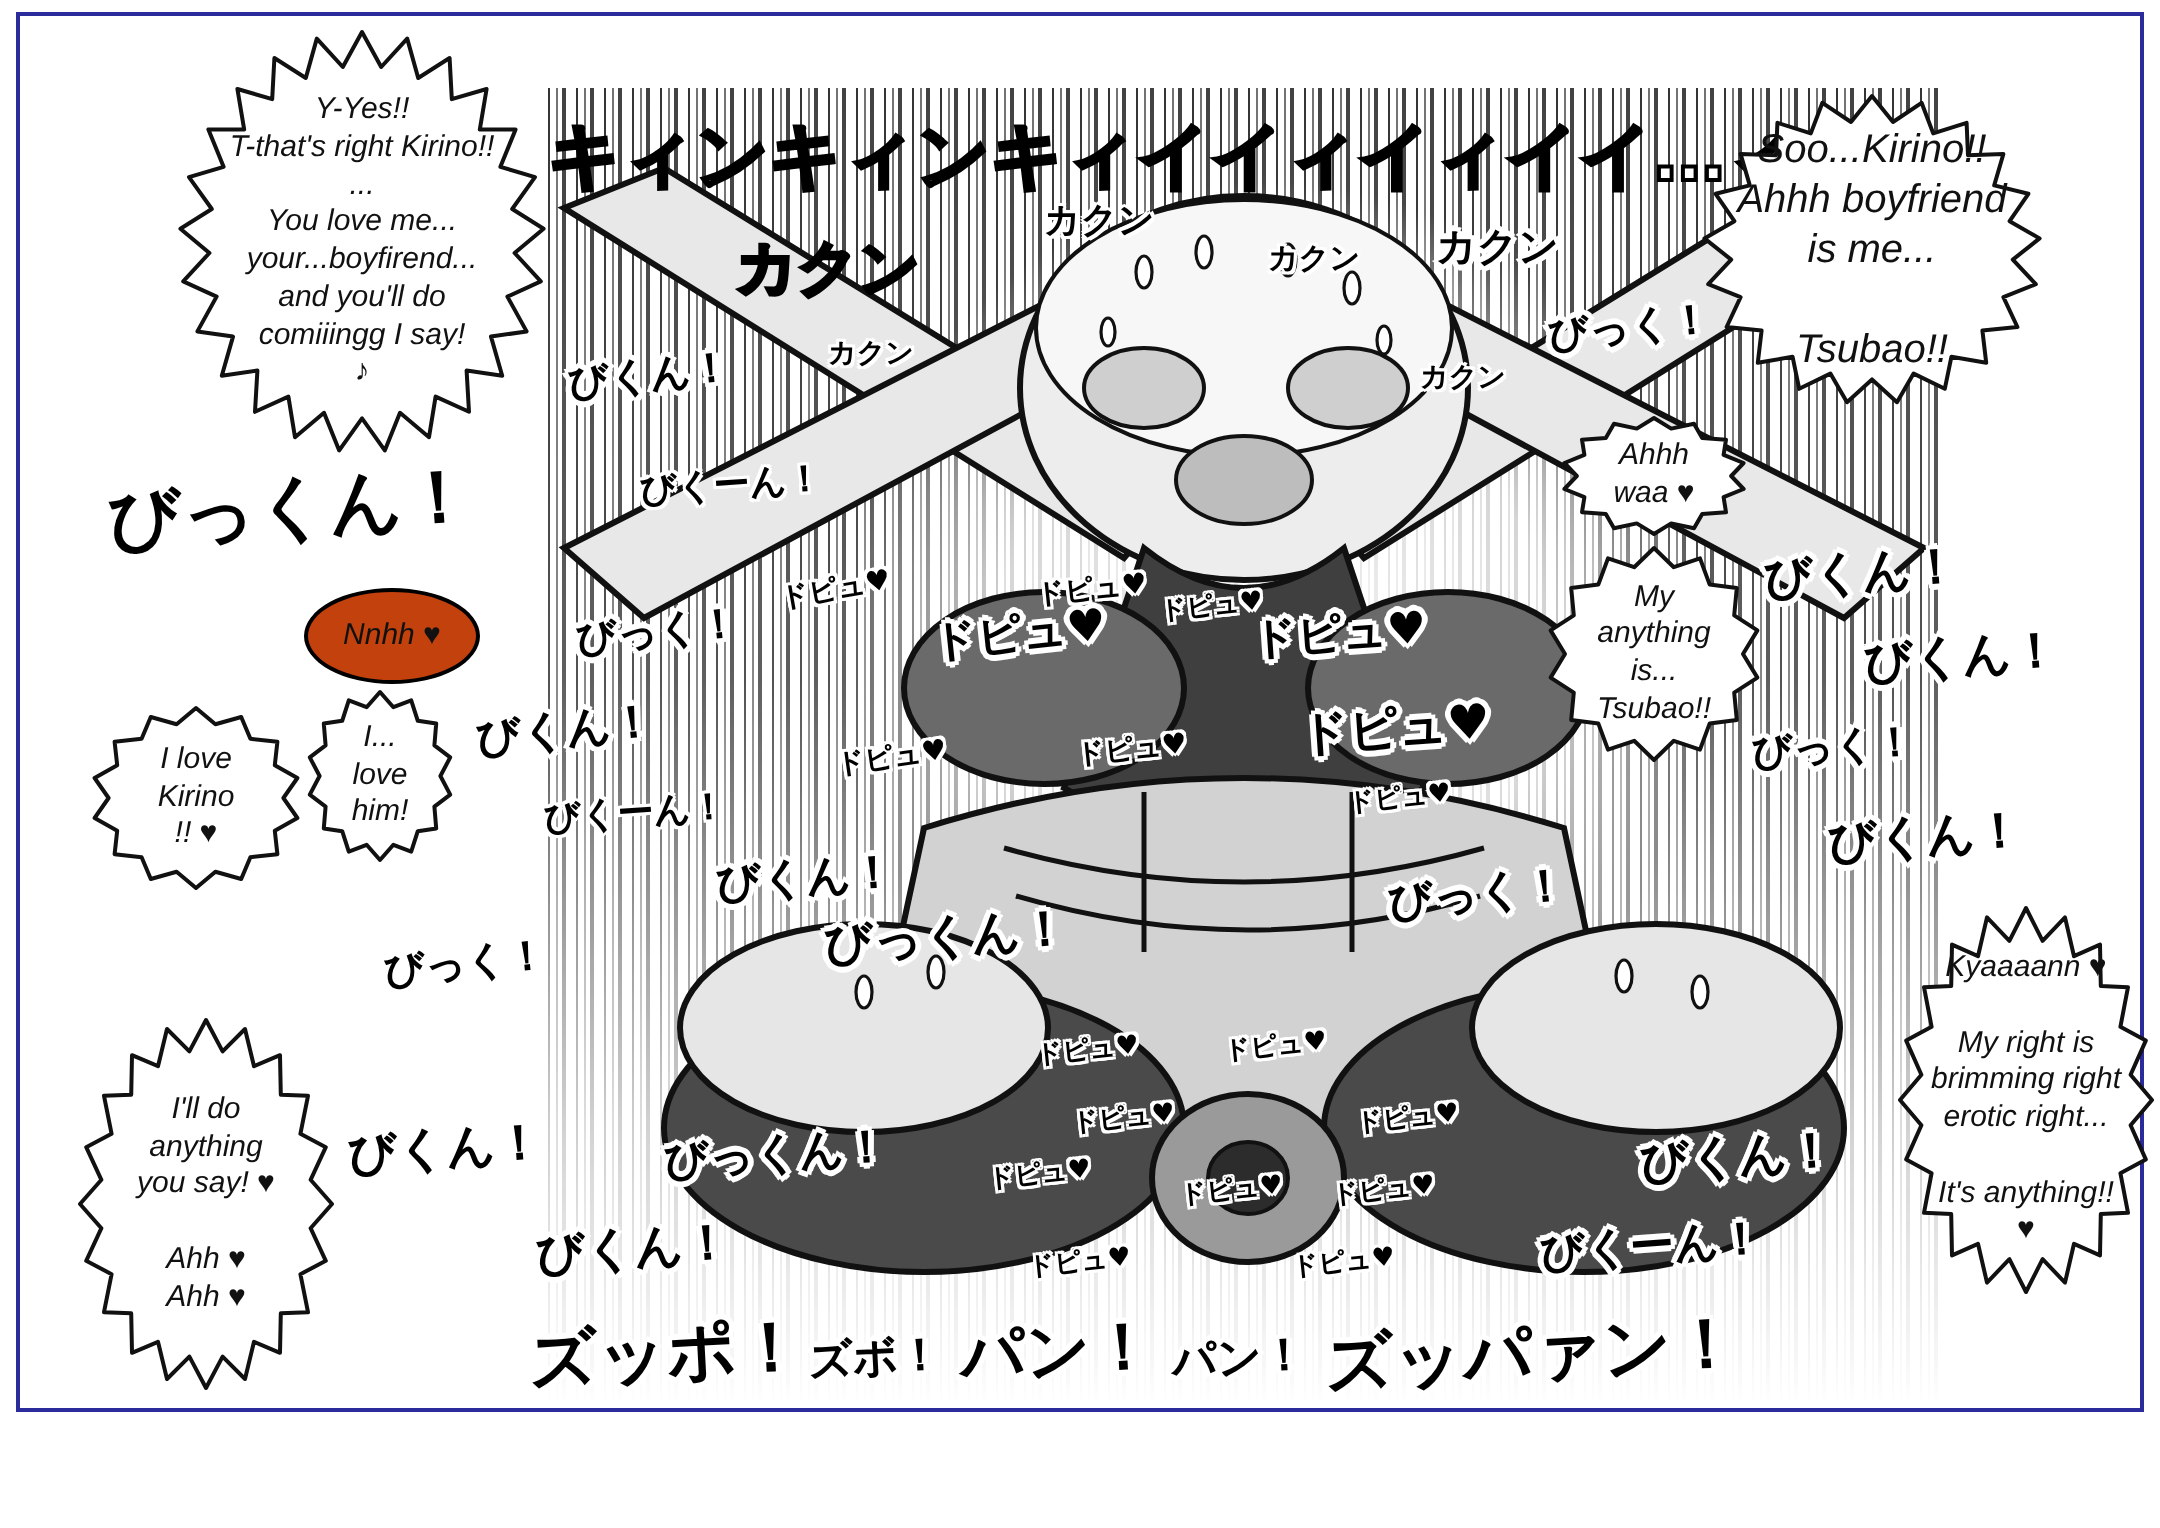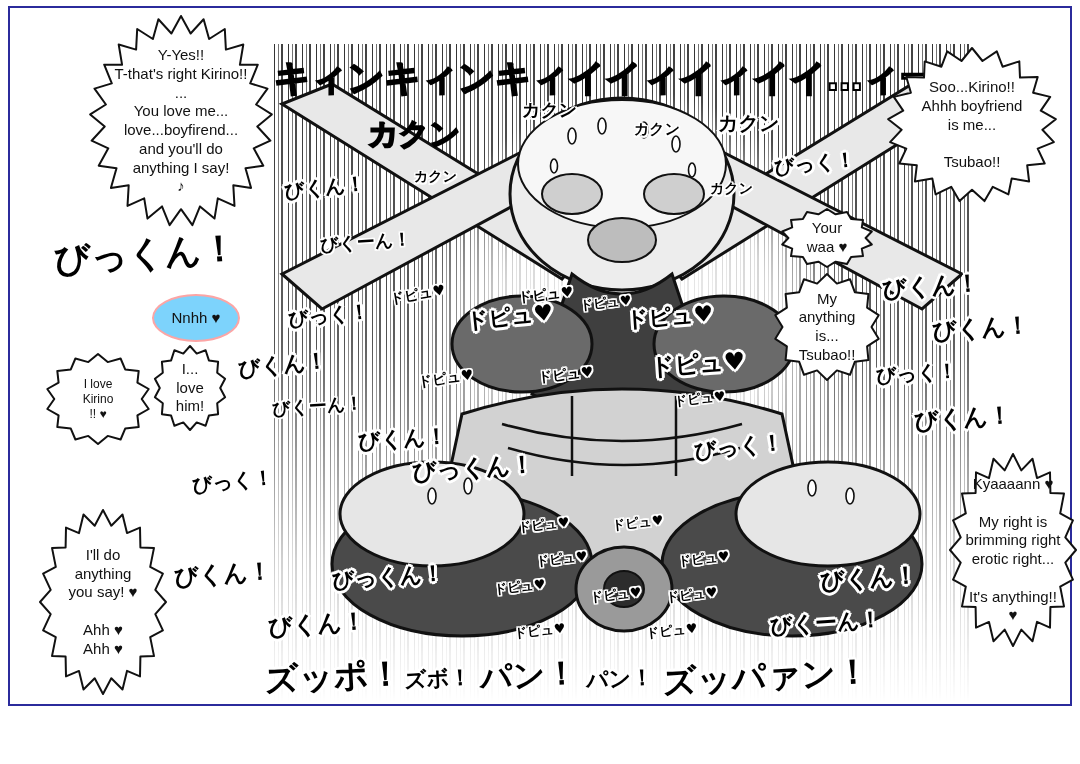--- a/index.html
+++ b/index.html
@@ -58,22 +58,22 @@
   .tone-soft {
     position: absolute;
     inset: 0;
     background:
       radial-gradient(ellipse 300px 320px at 52% 42%, rgba(255,255,255,.96) 0%, rgba(255,255,255,.75) 45%, rgba(255,255,255,0) 72%);
   }
 
   
   .balloon {
     position: absolute;
-    background: #7dd3fc;
-    border: 2px solid #fca5a5;
+    background: #c2410c;
+    border: 2px solid #000000;
     box-sizing: border-box;
     text-align: center;
     color: #111111;
     line-height: 1.25;
     padding: 6px 8px;
     display: flex;
     flex-direction: column;
     justify-content: center;
     align-items: center;
   }
@@ -92,21 +92,21 @@
     align-items: center;
     padding: 8px 10px;
     box-sizing: border-box;
   }
   .balloon.spiky svg.spiky-bg {
     position: absolute;
     inset: 0;
     width: 100%;
     height: 100%;
   }
-  .balloon .line { display: block; white-space: nowrap; }
+  .balloon .line { display: block; white-space: nowrap; font-style: italic; }
 
   
   .sfx {
     position: absolute;
     color: #000000;
     font-family: "DejaVu Sans", sans-serif;
     font-weight: bold;
     white-space: nowrap;
     text-shadow:
       -2px 0 #fff, 2px 0 #fff, 0 -2px #fff, 0 2px #fff,
@@ -243,44 +243,44 @@
     <div id="balloon-layer">
         <div class="balloon spiky" style="left: 78px; top: 6px; width: 186px; height: 214px; font-size: 15px;">
           <svg class="spiky-bg" viewBox="0 0 186 214" preserveAspectRatio="none">
             <path d="M93.0,2.0 L102.6,19.5 L115.6,5.3 L121.1,25.0 L136.8,15.0 L137.9,35.6 L155.3,30.5 L151.9,50.8 L169.8,50.7 L162.2,69.4 L179.5,74.6 L168.1,90.5 L183.8,100.4 L169.3,112.5 L182.4,126.7 L165.7,134.3 L175.3,151.7 L157.5,154.3 L163.1,173.9 L145.3,171.3 L146.5,191.9 L129.8,184.3 L126.5,204.6 L112.0,192.4 L104.4,211.2 L93.0,195.2 L81.6,211.2 L74.0,192.4 L59.5,204.6 L56.2,184.3 L39.5,191.9 L40.7,171.3 L22.9,173.9 L28.5,154.3 L10.7,151.7 L20.3,134.3 L3.6,126.7 L16.7,112.5 L2.2,100.4 L17.9,90.5 L6.5,74.6 L23.8,69.4 L16.2,50.7 L34.1,50.8 L30.7,30.5 L48.1,35.6 L49.2,15.0 L64.9,25.0 L70.4,5.3 L83.4,19.5 Z" fill="#ffffff" stroke="#111111" stroke-width="2" stroke-linejoin="round"></path>
           </svg>
           <div class="spiky-inner">
             <span class="line">Y-Yes!!</span>
             <span class="line">T-that's right Kirino!!</span>
             <span class="line">...</span>
             <span class="line">You love me...</span>
-            <span class="line">love...boyfirend...</span>
+            <span class="line">your...boyfirend...</span>
             <span class="line">and you'll do</span>
-            <span class="line">anything I say!</span>
+            <span class="line">comiiingg I say!</span>
             <span class="line">♪</span>
           </div>
         </div>
-        <div class="balloon spiky" style="left: 876px; top: 38px; width: 172px; height: 158px; font-size: 15px;">
+        <div class="balloon spiky" style="left: 840px; top: 38px; width: 172px; height: 158px; font-size: 20px;">
           <svg class="spiky-bg" viewBox="0 0 172 158" preserveAspectRatio="none">
             <path d="M86.0,2.0 L96.5,15.0 L110.8,5.4 L116.6,20.7 L133.3,15.4 L134.0,31.6 L151.7,31.0 L147.1,46.7 L164.2,50.9 L154.8,64.6 L169.8,73.2 L156.4,83.8 L167.9,96.1 L151.7,102.6 L158.7,117.5 L141.2,119.3 L143.1,135.4 L125.7,132.4 L122.4,148.4 L106.8,140.8 L98.5,155.1 L86.0,143.7 L73.5,155.1 L65.2,140.8 L49.6,148.4 L46.3,132.4 L28.9,135.4 L30.8,119.3 L13.3,117.5 L20.3,102.6 L4.1,96.1 L15.6,83.8 L2.2,73.2 L17.2,64.6 L7.8,50.9 L24.9,46.7 L20.3,31.0 L38.0,31.6 L38.7,15.4 L55.4,20.7 L61.2,5.4 L75.5,15.0 Z" fill="#ffffff" stroke="#111111" stroke-width="2" stroke-linejoin="round"></path>
           </svg>
           <div class="spiky-inner">
             <span class="line">Soo...Kirino!!</span>
             <span class="line">Ahhh boyfriend</span>
             <span class="line">is me...</span>
             <span class="line">&nbsp;</span>
             <span class="line">Tsubao!!</span>
           </div>
         </div>
         <div class="balloon spiky" style="left: 769px; top: 199px; width: 96px; height: 62px; font-size: 15px;">
           <svg class="spiky-bg" viewBox="0 0 96 62" preserveAspectRatio="none">
             <path d="M48.0,2.0 L56.6,7.3 L68.0,4.9 L72.1,12.0 L84.0,12.9 L82.8,20.4 L92.8,24.5 L86.6,31.0 L92.8,37.5 L82.8,41.6 L84.0,49.1 L72.1,50.0 L68.0,57.1 L56.6,54.7 L48.0,60.0 L39.4,54.7 L28.0,57.1 L23.9,50.0 L12.0,49.1 L13.2,41.6 L3.2,37.5 L9.4,31.0 L3.2,24.5 L13.2,20.4 L12.0,12.9 L23.9,12.0 L28.0,4.9 L39.4,7.3 Z" fill="#ffffff" stroke="#111111" stroke-width="2" stroke-linejoin="round"></path>
           </svg>
           <div class="spiky-inner">
-            <span class="line">Your</span>
+            <span class="line">Ahhh</span>
             <span class="line">waa ♥</span>
           </div>
         </div>
         <div class="balloon spiky" style="left: 762px; top: 264px; width: 110px; height: 110px; font-size: 15px;">
           <svg class="spiky-bg" viewBox="0 0 110 110" preserveAspectRatio="none">
             <path d="M55.0,2.0 L64.9,11.6 L78.0,7.2 L82.8,20.2 L96.4,22.0 L95.1,35.7 L106.7,43.2 L99.5,55.0 L106.7,66.8 L95.1,74.3 L96.4,88.0 L82.8,89.8 L78.0,102.8 L64.9,98.4 L55.0,108.0 L45.1,98.4 L32.0,102.8 L27.2,89.8 L13.6,88.0 L14.9,74.3 L3.3,66.8 L10.5,55.0 L3.3,43.2 L14.9,35.7 L13.6,22.0 L27.2,20.2 L32.0,7.2 L45.1,11.6 Z" fill="#ffffff" stroke="#111111" stroke-width="2" stroke-linejoin="round"></path>
           </svg>
           <div class="spiky-inner">
             <span class="line">My</span>
             <span class="line">anything</span>
@@ -296,21 +296,21 @@
         <div class="balloon spiky" style="left: 142px; top: 336px; width: 76px; height: 88px; font-size: 15px;">
           <svg class="spiky-bg" viewBox="0 0 76 88" preserveAspectRatio="none">
             <path d="M38.0,2.0 L44.7,9.6 L53.6,6.2 L56.9,16.4 L66.1,17.8 L65.2,28.7 L73.1,34.7 L68.2,44.0 L73.1,53.3 L65.2,59.3 L66.1,70.2 L56.9,71.6 L53.6,81.8 L44.7,78.4 L38.0,86.0 L31.3,78.4 L22.4,81.8 L19.1,71.6 L9.9,70.2 L10.8,59.3 L2.9,53.3 L7.8,44.0 L2.9,34.7 L10.8,28.7 L9.9,17.8 L19.1,16.4 L22.4,6.2 L31.3,9.6 Z" fill="#ffffff" stroke="#111111" stroke-width="2" stroke-linejoin="round"></path>
           </svg>
           <div class="spiky-inner">
             <span class="line">I...</span>
             <span class="line">love</span>
             <span class="line">him!</span>
           </div>
         </div>
-        <div class="balloon spiky" style="left: 34px; top: 344px; width: 108px; height: 94px; font-size: 12px;">
+        <div class="balloon spiky" style="left: 34px; top: 344px; width: 108px; height: 94px; font-size: 15px;">
           <svg class="spiky-bg" viewBox="0 0 108 94" preserveAspectRatio="none">
             <path d="M54.0,2.0 L63.7,10.1 L76.6,6.5 L81.2,17.4 L94.7,18.9 L93.4,30.6 L104.7,37.0 L97.7,47.0 L104.7,57.0 L93.4,63.4 L94.7,75.1 L81.2,76.6 L76.6,87.5 L63.7,83.9 L54.0,92.0 L44.3,83.9 L31.4,87.5 L26.8,76.6 L13.3,75.1 L14.6,63.4 L3.3,57.0 L10.3,47.0 L3.3,37.0 L14.6,30.6 L13.3,18.9 L26.8,17.4 L31.4,6.5 L44.3,10.1 Z" fill="#ffffff" stroke="#111111" stroke-width="2" stroke-linejoin="round"></path>
           </svg>
           <div class="spiky-inner">
             <span class="line">I love</span>
             <span class="line">Kirino</span>
             <span class="line">!! ♥</span>
           </div>
         </div>
         <div class="balloon spiky" style="left: 28px; top: 500px; width: 130px; height: 188px; font-size: 15px;">

